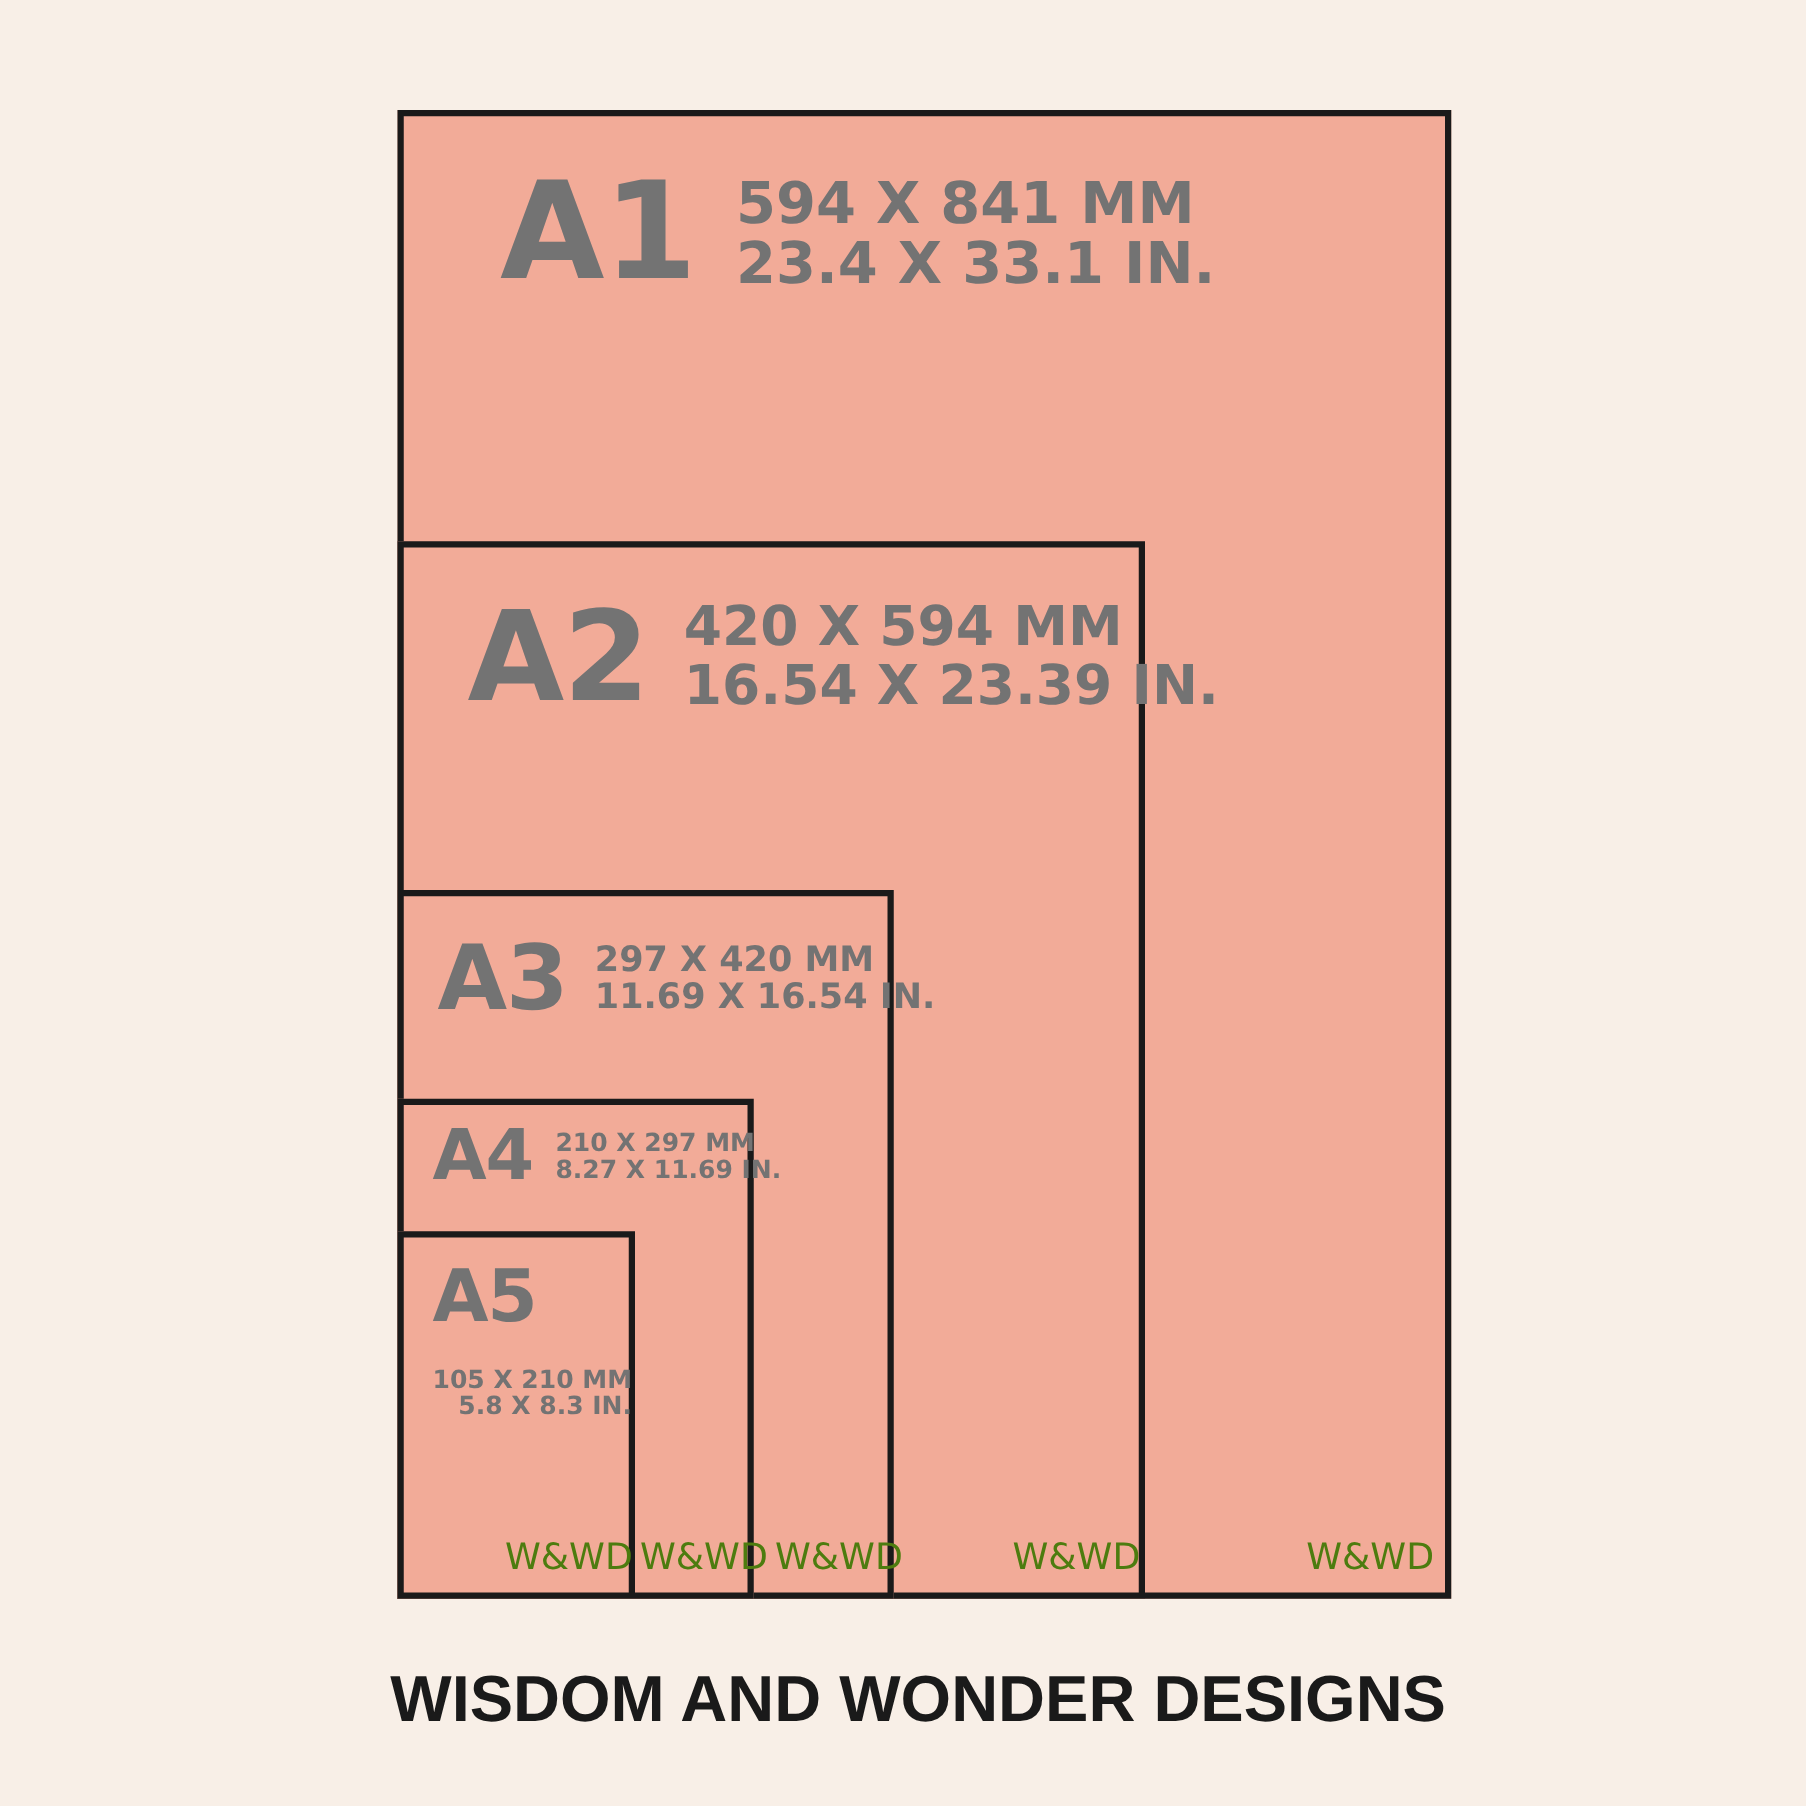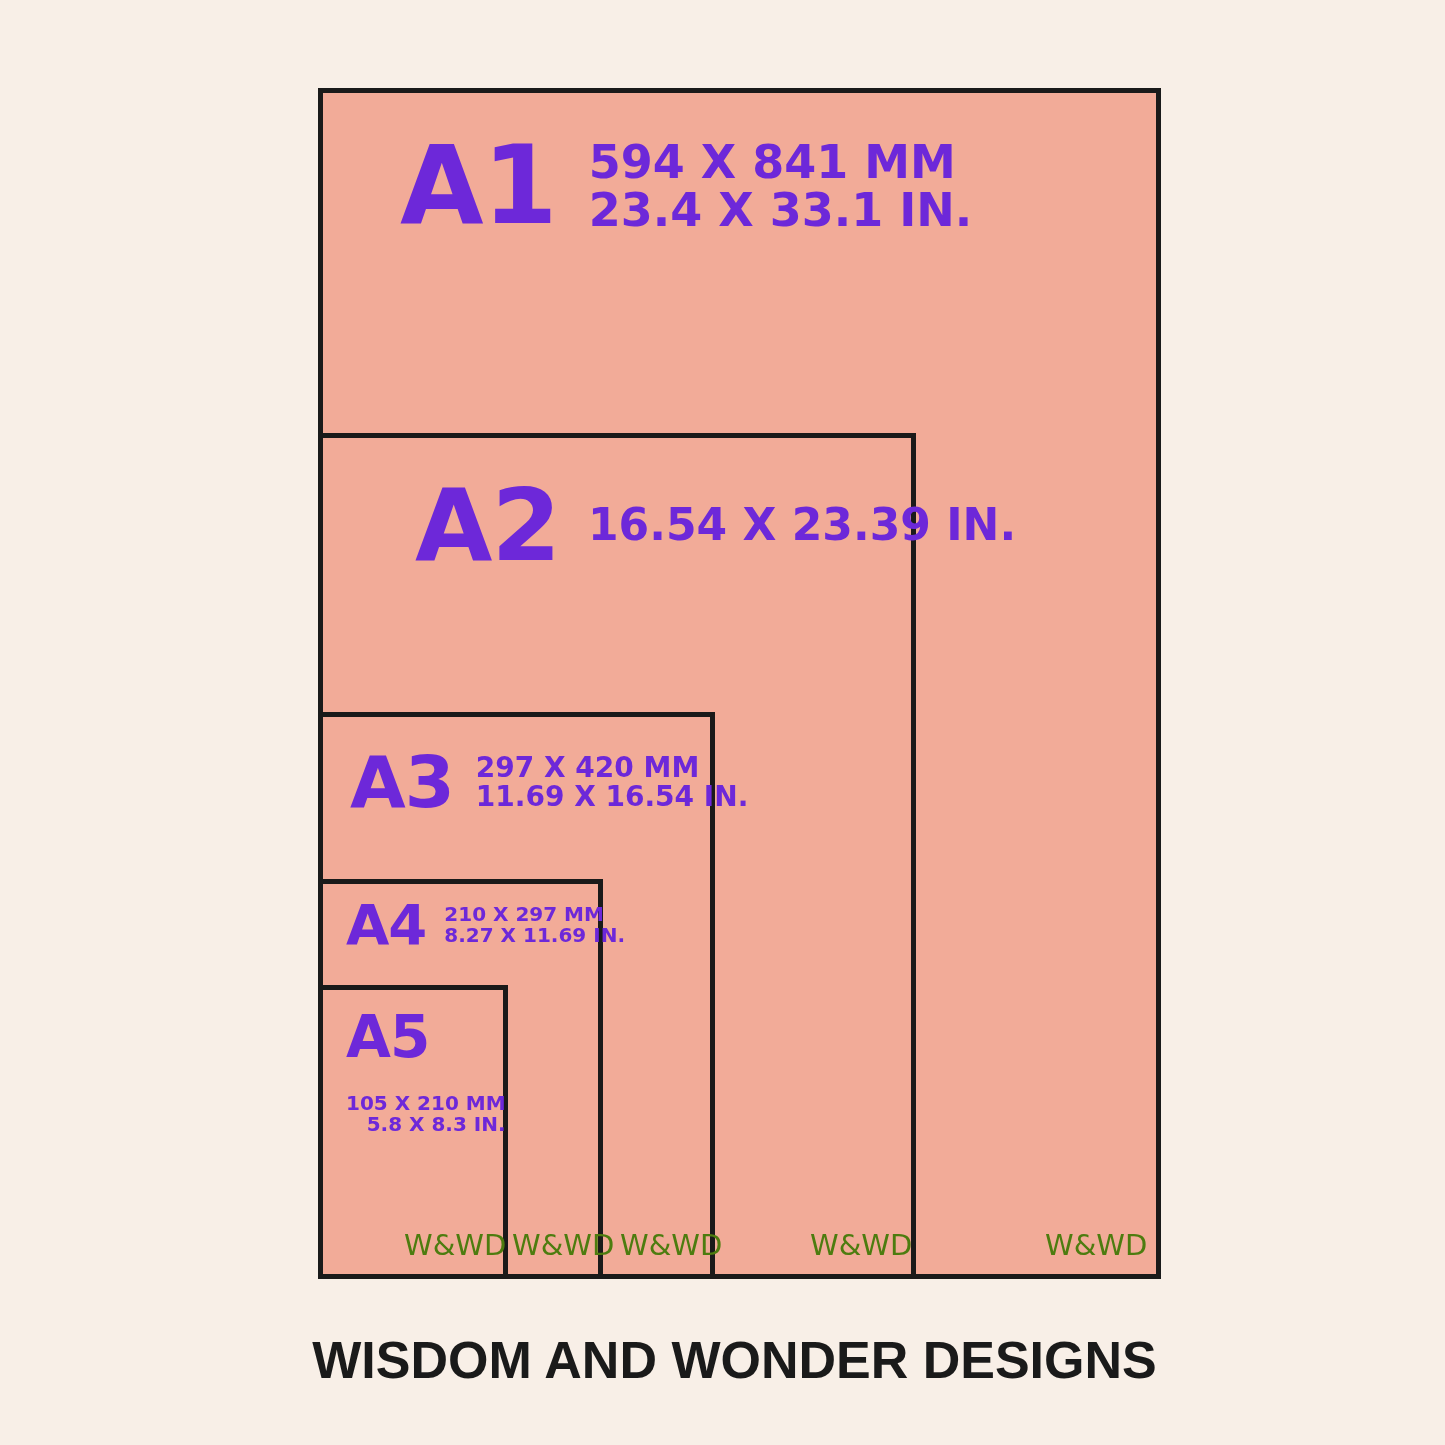--- a/index.html
+++ b/index.html
@@ -28,21 +28,21 @@
   #box-a1 { left: 318px; top: 88px;  width: 843px;  height: 1191px; z-index: 1; }
   #box-a2 { left: 318px; top: 433px; width: 598px;  height: 846px;  z-index: 2; }
   #box-a3 { left: 318px; top: 712px; width: 397px;  height: 567px;  z-index: 3; }
   #box-a4 { left: 318px; top: 879px; width: 285px;  height: 400px;  z-index: 4; }
   #box-a5 { left: 318px; top: 985px; width: 190px;  height: 294px;  z-index: 5; }
 
   .label-row {
     position: absolute;
     display: flex;
     align-items: center;
-    color: #6d28d9;
+    color: #737373;
     z-index: 10;
     white-space: nowrap;
   }
   .size-name {
     font-family: "DejaVu Sans", sans-serif;
     font-weight: bold;
     letter-spacing: -1px;
     line-height: 0.95;
   }
   .dims {
@@ -52,21 +52,21 @@
     letter-spacing: 0px;
   }
   .dims div { display: block; }
 
   
   #label-a1 { left: 400px; top: 135px; }
   #label-a1 .size-name { font-size: 108px; margin-right: 32px; }
   #label-a1 .dims { font-size: 46px; }
 
   
-  #label-a2 { left: 374px; top: 478px; margin-left: 41px; }
+  #label-a2 { left: 374px; top: 478px; }
   #label-a2 .size-name { font-size: 100px; margin-right: 28px; }
   #label-a2 .dims { font-size: 44px; }
 
   
   #label-a3 { left: 350px; top: 748px; }
   #label-a3 .size-name { font-size: 72px; margin-right: 22px; }
   #label-a3 .dims { font-size: 28px; }
 
   
   #label-a4 { left: 346px; top: 898px; }
@@ -129,20 +129,21 @@
     <div class="size-name">A1</div>
     <div class="dims">
       <div>594 X 841 MM</div>
       <div>23.4 X 33.1 IN.</div>
     </div>
   </div>
 
   <div class="label-row" id="label-a2">
     <div class="size-name">A2</div>
     <div class="dims">
+      <div>420 X 594 MM</div>
       <div>16.54 X 23.39 IN.</div>
     </div>
   </div>
 
   <div class="label-row" id="label-a3">
     <div class="size-name">A3</div>
     <div class="dims">
       <div>297 X 420 MM</div>
       <div>11.69 X 16.54 IN.</div>
     </div>

